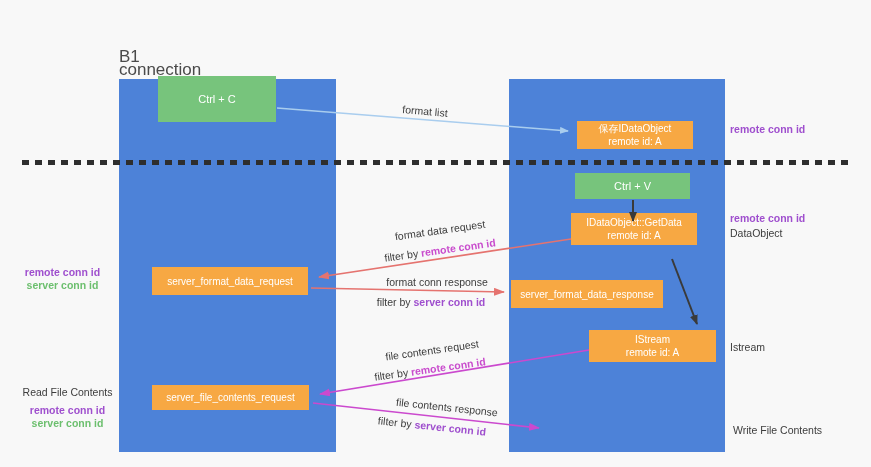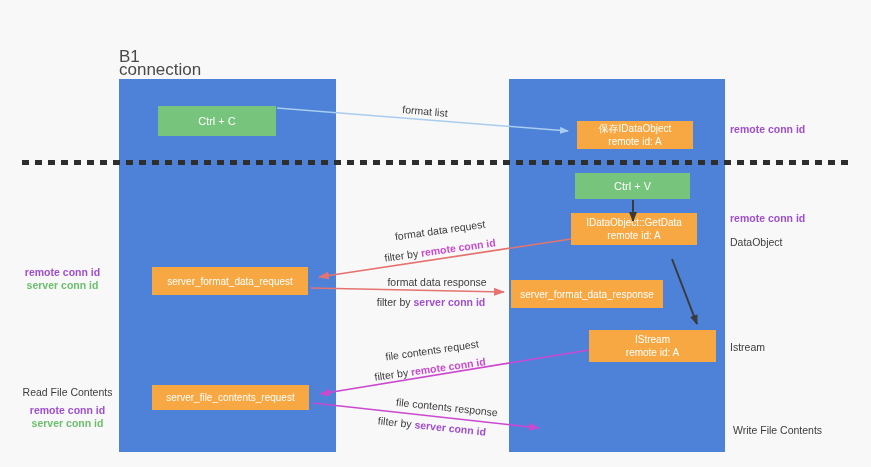--- a/index.html
+++ b/index.html
@@ -43,21 +43,21 @@
   <div class="lane-header" style="left:119px;top:50px;width:217px">
     <div>B1</div>
     <div>connection</div>
   </div>
 
   <div class="lane" style="left:119px;top:79px;width:217px;height:373px"></div>
   <div class="lane" style="left:509px;top:79px;width:216px;height:373px"></div>
 
   <div class="divider"></div>
 
-  <div class="box green" style="left:158px;top:106px;width:118px;height:30px">
+  <div class="box green" style="left:158px;top:76px;width:118px;height:46px">
     <div>Ctrl + C</div>
   </div>
 
   <div class="box orange" style="left:577px;top:121px;width:116px;height:28px">
     <div>保存IDataObject</div>
     <div>remote id: A</div>
   </div>
 
   <div class="box green" style="left:575px;top:173px;width:115px;height:26px">
     <div>Ctrl + V</div>
@@ -110,38 +110,38 @@
     <line x1="313" y1="403" x2="539" y2="428" style="stroke:var(--arrow_magenta)" stroke-width="1.6" marker-end="url(#m-magenta)"></line>
   </svg>
 
   <div class="elabel" style="left:425px;top:111px;--rot:5deg">format list</div>
 
   <div class="elabel" style="left:440px;top:230px;--rot:-8deg">format data request</div>
   <div class="elabel" style="left:440px;top:250px;--rot:-8deg">
     <span>filter by </span><span class="hl magenta">remote conn id</span>
   </div>
 
-  <div class="elabel" style="left:437px;top:282px">format data response</div>
+  <div class="elabel" style="left:437px;top:282px">format conn response</div>
   <div class="elabel" style="left:431px;top:302px">
     <span>filter by </span><span class="hl purple">server conn id</span>
   </div>
 
   <div class="elabel" style="left:432px;top:350px;--rot:-8deg">file contents request</div>
   <div class="elabel" style="left:430px;top:369px;--rot:-8deg">
     <span>filter by </span><span class="hl magenta">remote conn id</span>
   </div>
 
   <div class="elabel" style="left:447px;top:407px;--rot:6deg">file contents response</div>
   <div class="elabel" style="left:432px;top:426px;--rot:6deg">
     <span>filter by </span><span class="hl purple">server conn id</span>
   </div>
 
   <div class="side purple" style="left:730px;top:123px">remote conn id</div>
   <div class="side purple" style="left:730px;top:212px">remote conn id</div>
-  <div class="side" style="left:730px;top:236px">DataObject</div>
+  <div class="side" style="left:730px;top:227px">DataObject</div>
   <div class="side" style="left:730px;top:341px">Istream</div>
   <div class="side" style="left:733px;top:424px">Write File Contents</div>
 
   <div class="side-block" style="left:15px;top:266px;width:95px">
     <div class="l-purple">remote conn id</div>
     <div class="l-green">server conn id</div>
   </div>
   <div class="side-block" style="left:15px;top:386px;width:105px">
     <div class="l-black">Read File Contents</div>
     <div class="l-purple" style="margin-top:5px">remote conn id</div>

